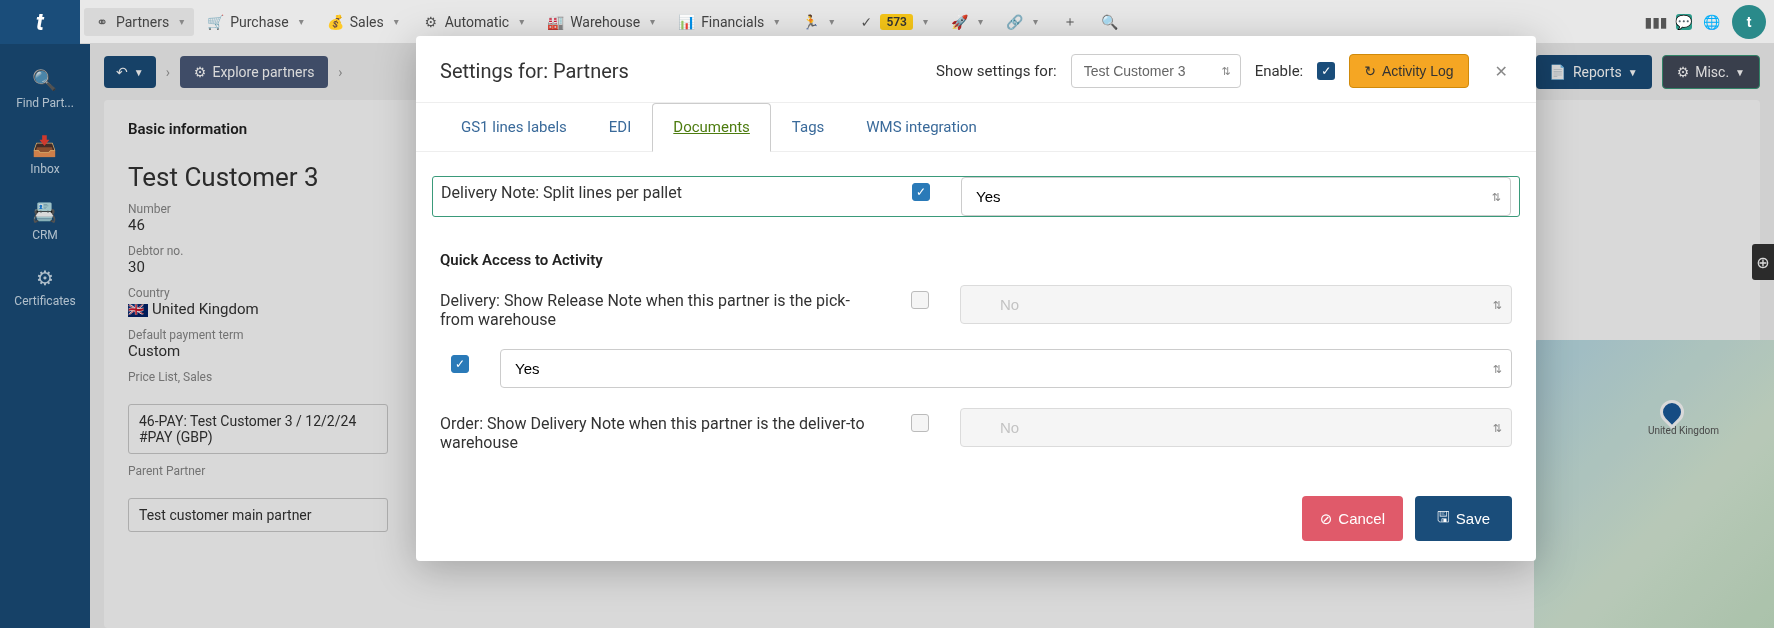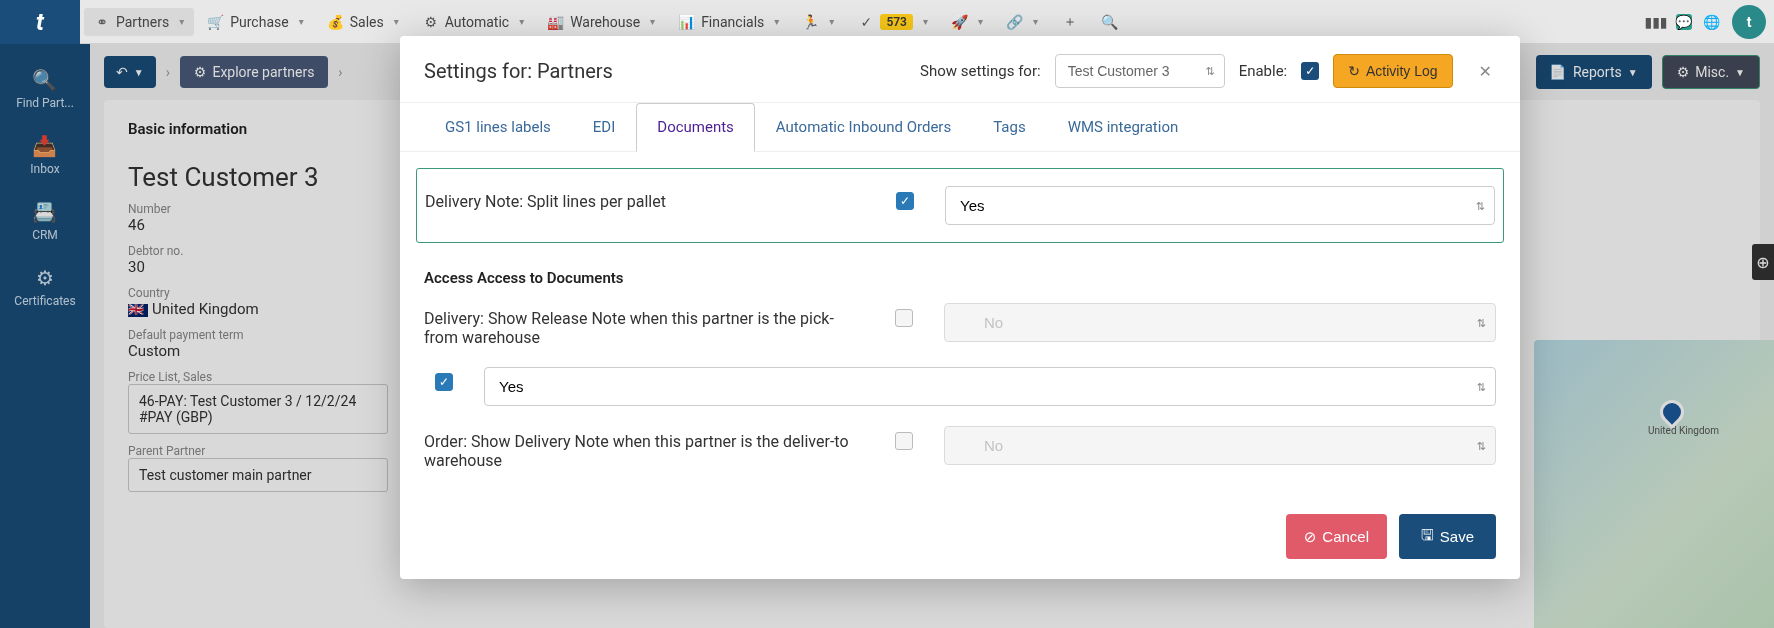--- a/index.html
+++ b/index.html
@@ -32,55 +32,55 @@
 .subbar-right { margin-left: auto; display: flex; gap: 10px; }
 .reports-btn, .misc-btn { background: #1a4d7a; color: #fff; padding: 8px 14px; border-radius: 4px; display: flex; align-items: center; gap: 6px; }
 .misc-btn { background: #444a5a; border: 1px solid #3a9a7a; }
 
 
 .bg-panel { position: absolute; top: 100px; left: 104px; right: 14px; bottom: 0; background: #fff; border-radius: 4px; padding: 20px 24px; z-index: 1; }
 .bg-panel h3 { font-size: 15px; font-weight: 600; color: #222; margin-bottom: 24px; }
 .bg-panel h1 { font-size: 26px; font-weight: 400; color: #333; margin-bottom: 6px; }
 .field-label { font-size: 12px; color: #888; margin-top: 10px; }
 .field-value { font-size: 15px; color: #333; }
-.input-box { border: 1px solid #ccc; border-radius: 3px; padding: 8px 10px; margin-top: 0; width: 260px; font-size: 14px; color: #333; background: #fff; }
+.input-box { border: 1px solid #ccc; border-radius: 3px; padding: 8px 10px; margin-top: 20px; width: 260px; font-size: 14px; color: #333; background: #fff; }
 .flag { display: inline-block; width: 20px; height: 13px; background: linear-gradient(to bottom, #012169 0%, #012169 100%); position: relative; margin-right: 4px; vertical-align: middle; }
 .flag::before { content: "🇬🇧"; position: absolute; font-size: 13px; left: 0; top: -2px; }
 
 
 .map { position: absolute; right: 0; top: 340px; width: 240px; bottom: 0; background: linear-gradient(135deg, #b8dce8 0%, #d8ecd8 60%, #c8e4c8 100%); border-radius: 4px 0 0 0; z-index: 3; }
 .map-pin { position: absolute; top: 60px; right: 90px; width: 24px; height: 24px; background: #1a5a9a; border-radius: 50% 50% 50% 0; transform: rotate(-45deg); border: 3px solid #fff; }
 .map-label { position: absolute; top: 85px; right: 55px; font-size: 10px; color: #555; }
 
 
 .side-add { position: absolute; right: 0; top: 244px; width: 22px; height: 36px; background: #333; color: #fff; display: flex; align-items: center; justify-content: center; z-index: 4; border-radius: 3px 0 0 3px; font-size: 16px; }
 
 
-.modal { position: absolute; top: 36px; left: 400px; width: 1120px; background: #fff; border-radius: 4px; box-shadow: 0 8px 40px rgba(0,0,0,0.25); z-index: 20; }
+.modal { position: absolute; top: 36px; left: 416px; width: 1120px; background: #fff; border-radius: 4px; box-shadow: 0 8px 40px rgba(0,0,0,0.25); z-index: 20; }
 .modal-header { display: flex; align-items: center; padding: 18px 24px 14px 24px; border-bottom: 1px solid #eee; }
 .modal-title { font-size: 20px; color: #333; }
 .modal-header-right { margin-left: auto; display: flex; align-items: center; gap: 14px; }
 .show-for-label { font-size: 15px; color: #333; margin-left: 10px; }
 .show-for-select { border: 1px solid #ccc; border-radius: 4px; padding: 8px 34px 8px 12px; font-size: 14px; color: #666; background: #fff; appearance: none; position: relative; min-width: 170px; }
 .select-wrap { position: relative; display: inline-block; }
 .select-wrap::after { content: "⇅"; position: absolute; right: 10px; top: 50%; transform: translateY(-50%); font-size: 11px; color: #888; pointer-events: none; }
 .enable-label { font-size: 15px; color: #333; font-weight: 400; }
 .enable-check { width: 18px; height: 18px; background: #1a4d7a; border-radius: 3px; display: inline-flex; align-items: center; justify-content: center; color: #fff; font-size: 12px; }
 .activity-btn { background: #f5a623; border: 1px solid #d08a0a; color: #333; padding: 8px 14px; border-radius: 4px; display: flex; align-items: center; gap: 6px; font-size: 14px; }
 .modal-close { font-size: 16px; color: #888; cursor: pointer; padding: 4px; margin-left: 8px; }
 
 
 .modal-tabs { display: flex; gap: 0; padding: 0 24px; border-bottom: 1px solid #eee; }
 .modal-tab { padding: 14px 20px; color: #3a6a9a; font-size: 15px; cursor: pointer; border: 1px solid transparent; }
-.modal-tab.active { color: #4c1d95; border: 1px solid #ccc; border-bottom: 1px solid #fff; border-radius: 4px 4px 0 0; margin-bottom: -1px; background: #fff; }
+.modal-tab.active { color: #4d7c0f; border: 1px solid #ccc; border-bottom: 1px solid #fff; border-radius: 4px 4px 0 0; margin-bottom: -1px; background: #fff; text-decoration: underline; }
 
 
 .modal-body { padding: 8px 24px 20px 24px; }
 .setting-row { display: flex; align-items: flex-start; padding: 10px 0; gap: 20px; }
-.setting-row.highlighted { border: 1px solid #3a9a7a; border-radius: 3px; padding: 17px 8px; margin: 8px -8px; }
+.setting-row.highlighted { border: 1px solid #3a9a7a; border-radius: 3px; padding: 0 8px; margin: 16px -8px; }
 .setting-label { flex: 0 0 440px; font-size: 16px; color: #333; padding-top: 6px; }
 .setting-check-cell { flex: 0 0 40px; padding-top: 6px; display: flex; justify-content: center; }
 .check-box { width: 18px; height: 18px; border: 1px solid #bbb; border-radius: 3px; background: #f5f5f5; display: inline-flex; align-items: center; justify-content: center; }
 .check-box.checked { background: #2a7ab8; border-color: #2a7ab8; color: #fff; font-size: 12px; }
 .setting-select-cell { flex: 1; border-radius: 8px; }
 .setting-select { width: 100%; border: 1px solid #ccc; border-radius: 4px; padding: 10px 34px 10px 14px; font-size: 15px; background: #fff; appearance: none; }
 .setting-select:disabled { background: #f2f2f2; color: #aaa; padding-left: 39px; }
 .select-wrap.full { width: 100%; }
 .section-head { font-size: 15px; font-weight: 600; color: #222; padding: 18px 0 6px 0; }
 
@@ -240,40 +240,39 @@
         <span>Activity Log</span>
       </button>
       <span class="modal-close">✕</span>
     </div>
   </div>
 
   <div class="modal-tabs">
     <div class="modal-tab">GS1 lines labels</div>
     <div class="modal-tab">EDI</div>
     <div class="modal-tab active">Documents</div>
-    <div class="modal-tab">Automatic Inbound Orders</div>
     <div class="modal-tab">Tags</div>
     <div class="modal-tab">WMS integration</div>
   </div>
 
   <div class="modal-body">
 
     <div class="setting-row highlighted">
       <div class="setting-label">Delivery Note: Split lines per pallet</div>
       <div class="setting-check-cell">
           <span class="check-box checked">✓</span>
         </div>
       <div class="setting-select-cell">
         <span class="select-wrap full">
           <select class="setting-select"><option>Yes</option></select>
         </span>
       </div>
     </div>
 
-    <div class="section-head">Access Access to Documents</div>
+    <div class="section-head">Quick Access to Activity</div>
 
     <div class="setting-row">
       <div class="setting-label">Delivery: Show Release Note when this partner is the pick-from warehouse</div>
       <div class="setting-check-cell">
           <span class="check-box"></span>
         </div>
       <div class="setting-select-cell">
         <span class="select-wrap full">
           <select class="setting-select" disabled=""><option>No</option></select>
         </span>

